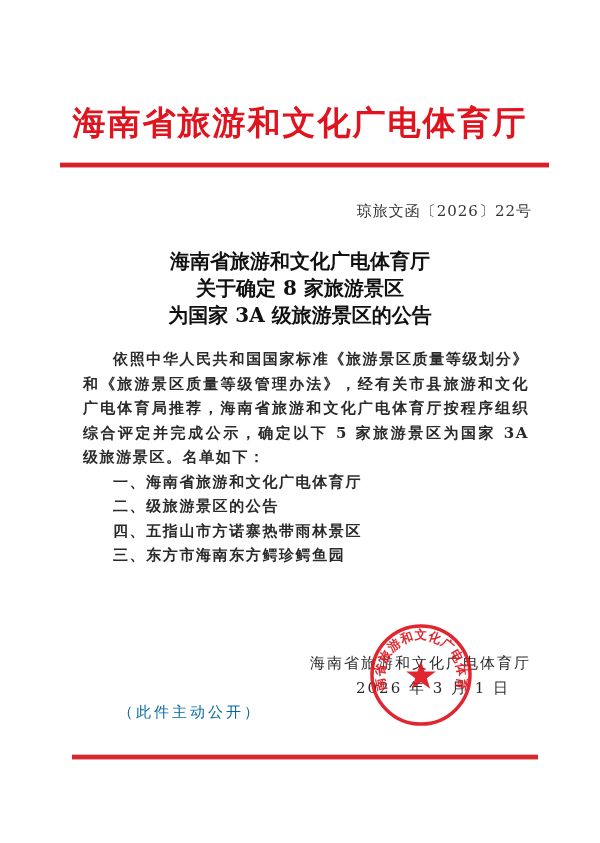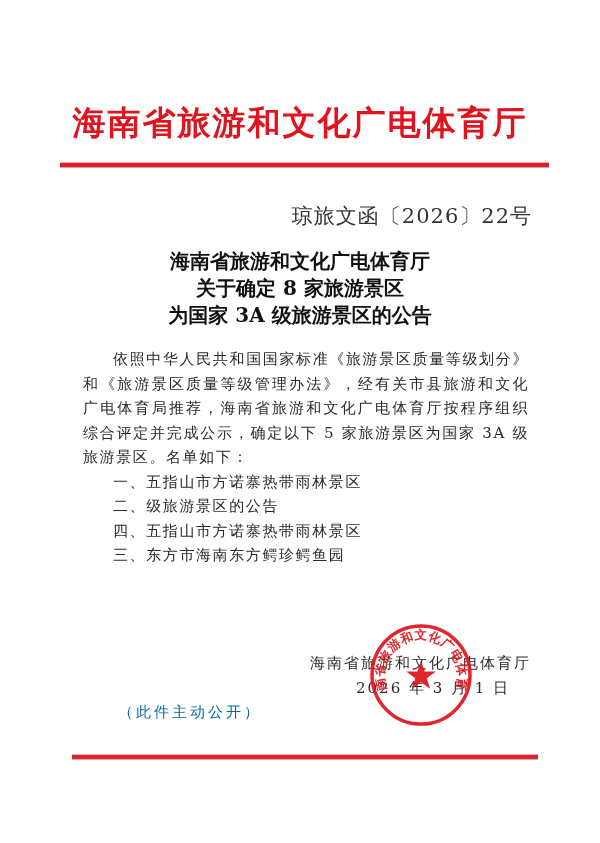--- a/index.html
+++ b/index.html
@@ -34,21 +34,21 @@
       width: 489px;
       top: 163px;
       height: 4px;
       background: #d8202a;
       box-shadow: 0 1px 0 #f09a9a, 0 -1px 0 #f3b0b0;
     }
     .doc-number {
       position: absolute;
       right: 68px;
       top: 202px;
-      font-size: 21px;
+      font-size: 15px;
       color: #333333;
       letter-spacing: 1px;
     }
     .title-block {
       position: absolute;
       left: 0;
       width: 600px;
       top: 248px;
       text-align: center;
       font-weight: bold;
@@ -61,20 +61,21 @@
     .body-text {
       position: absolute;
       left: 83px;
       width: 446px;
       top: 347px;
       font-size: 15px;
       line-height: 24.5px;
       color: #2a2a2a;
       letter-spacing: 1.6px;
       text-align: justify;
+      font-weight: bold;
     }
     .body-text p {
       margin: 0;
       text-indent: 2em;
     }
     .list {
       margin: 0;
       padding: 0;
       list-style: none;
     }
@@ -137,21 +138,21 @@
 
 <div class="title-block">
   <div>海南省旅游和文化广电体育厅</div>
   <div>关于确定 8 家旅游景区</div>
   <div>为国家 3A 级旅游景区的公告</div>
 </div>
 
 <div class="body-text">
   <p>依照中华人民共和国国家标准《旅游景区质量等级划分》和《旅游景区质量等级管理办法》，经有关市县旅游和文化广电体育局推荐，海南省旅游和文化广电体育厅按程序组织综合评定并完成公示，确定以下 5 家旅游景区为国家 3A 级旅游景区。名单如下：</p>
   <ul class="list">
-    <li>一、五指山市方诺寨热带雨林景区</li>
+    <li>一、海南省旅游和文化广电体育厅</li>
     <li>二、级旅游景区的公告</li>
     <li>四、五指山市方诺寨热带雨林景区</li>
     <li>三、东方市海南东方鳄珍鳄鱼园</li>
   </ul>
 </div>
 
 <div class="signature">海南省旅游和文化广电体育厅</div>
 <div class="date">2026 年 3 月 1 日</div>
 
 <svg class="seal" viewBox="0 0 104 104" xmlns="http://www.w3.org/2000/svg">

